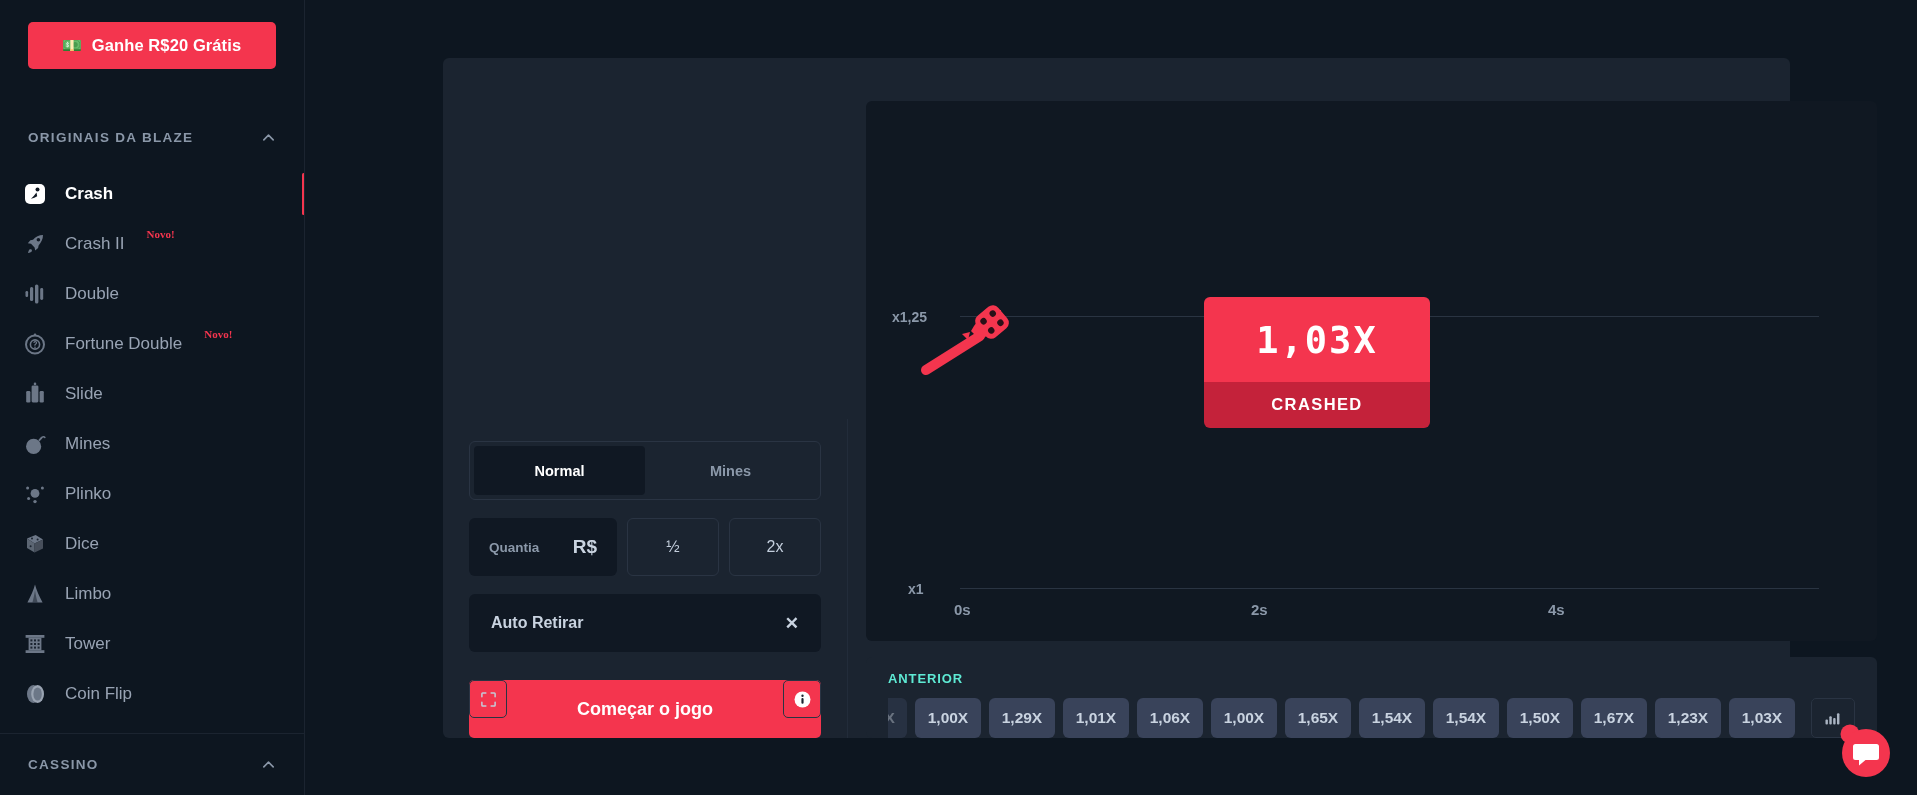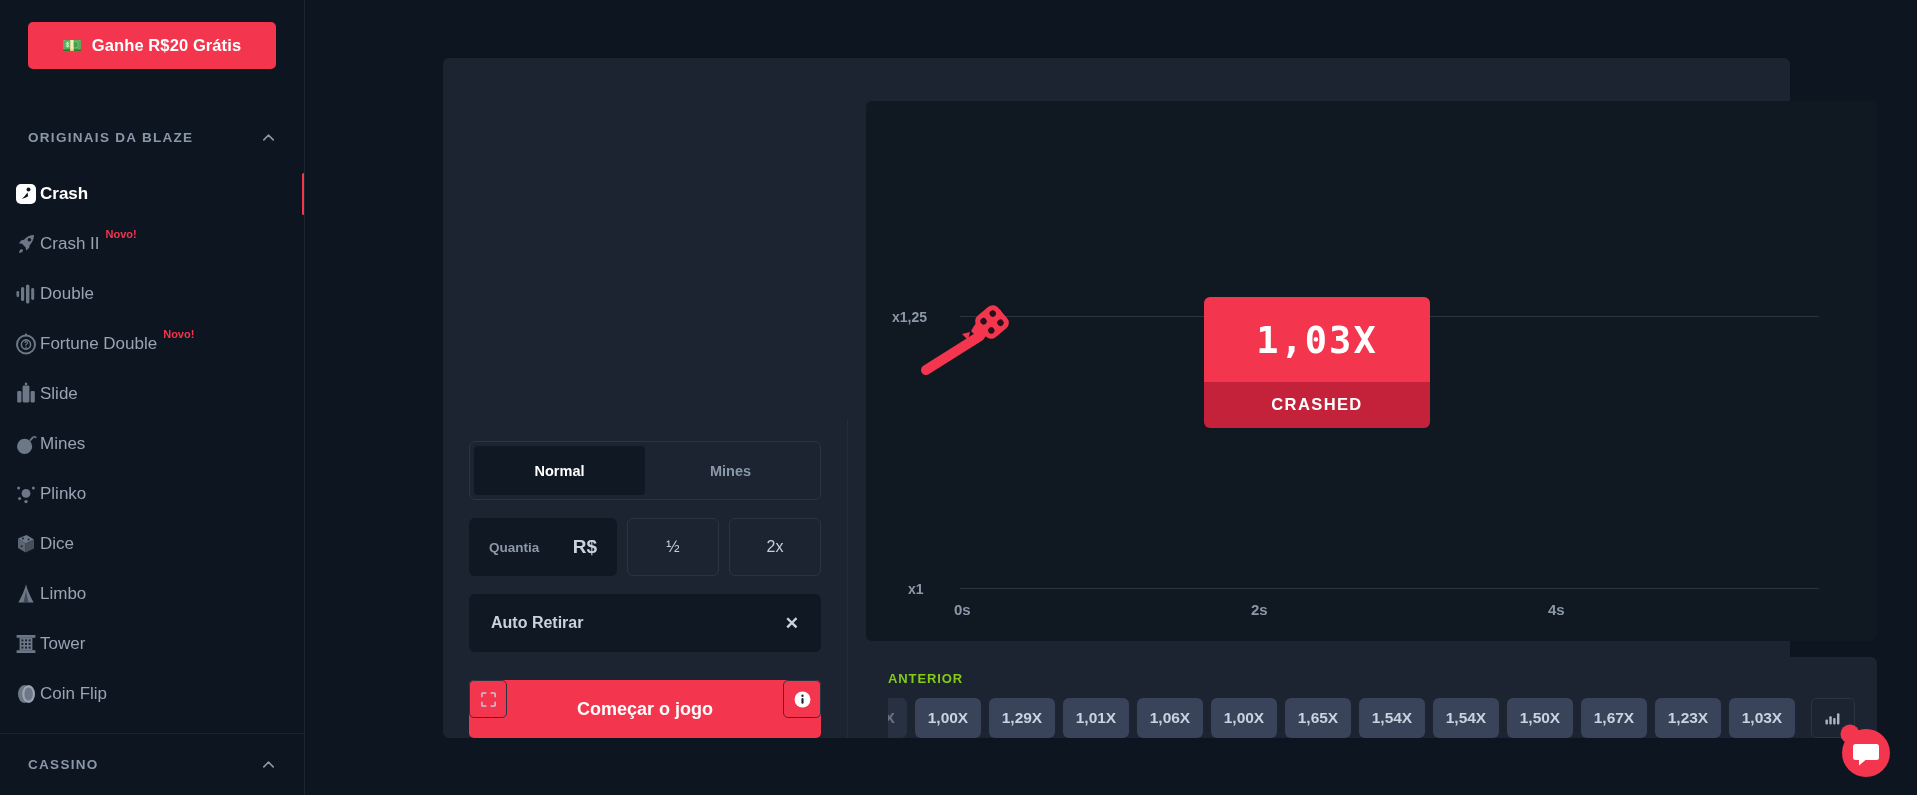--- a/index.html
+++ b/index.html
@@ -38,35 +38,35 @@
   }
   .section-head .title {
     color: #8a97a8; font-size: 13.5px; font-weight: bold;
     letter-spacing: 1.3px;
   }
   .chev { width: 15px; height: 15px; display: block; }
   .chev svg { display: block; }
 
   .nav-list { margin-top: 10px; }
   .nav-item {
-    display: flex; align-items: center; 
-    height: 50px; padding: 0 12px;
+    display: flex; align-items: center; gap: 16px;
+    height: 50px; padding: 0 21px;
     cursor: pointer; position: relative;
   }
   .nav-item .ico { width: 28px; height: 28px; flex: 0 0 28px; display: flex; align-items: center; justify-content: center; }
   .nav-item .ico svg { display: block; }
   .nav-item .label { color: #98a3b3; font-size: 17px; }
   .nav-item.active .label { color: #ffffff; font-weight: bold; }
   .nav-item.active::after {
     content: ""; position: absolute; right: -1px; top: 4px; bottom: 4px;
     width: 3px; background: #f4354e; border-radius: 2px;
   }
   .novo {
     color: #f4354e; font-size: 11px; font-weight: bold;
-    margin-left: 6px; align-self: flex-start; margin-top: 9px;
+    margin-left: 6px; align-self: flex-start; margin-top: 9px; font-family: Liberation Serif, serif;
   }
   .divider { height: 1px; background: #1b2430; margin: 14px 0 0 0; }
   .section-head.casino { margin-top: 8px; }
 
   
   .main { flex: 1; position: relative; height: 795px; background: #0d1620; }
 
   .game-shell {
     position: absolute; left: 138px; top: 58px;
     width: 1347px; height: 680px;
@@ -165,21 +165,21 @@
     letter-spacing: 1.4px; padding: 13px 0 14px 0;
   }
 
   .rocket { position: absolute; left: 52px; top: 197px; }
 
   .prev-card {
     margin-top: 16px; background: #1b2430; border-radius: 6px;
     flex: 1; padding: 14px 22px 0 22px; position: relative; overflow: hidden;
   }
   .prev-title {
-    color: #84cc16; font-size: 13px; font-weight: bold; letter-spacing: .9px;
+    color: #5eead4; font-size: 13px; font-weight: bold; letter-spacing: .9px;
   }
   .chips {
     display: flex; align-items: center; gap: 8px; margin-top: 12px;
     position: relative;
   }
   .chip {
     height: 40px; min-width: 66px; padding: 0 12px;
     background: #39435a; border-radius: 6px; border: none;
     display: flex; align-items: center; justify-content: center;
     color: #c9d3e0; font-size: 15.5px; font-weight: bold; cursor: pointer;

